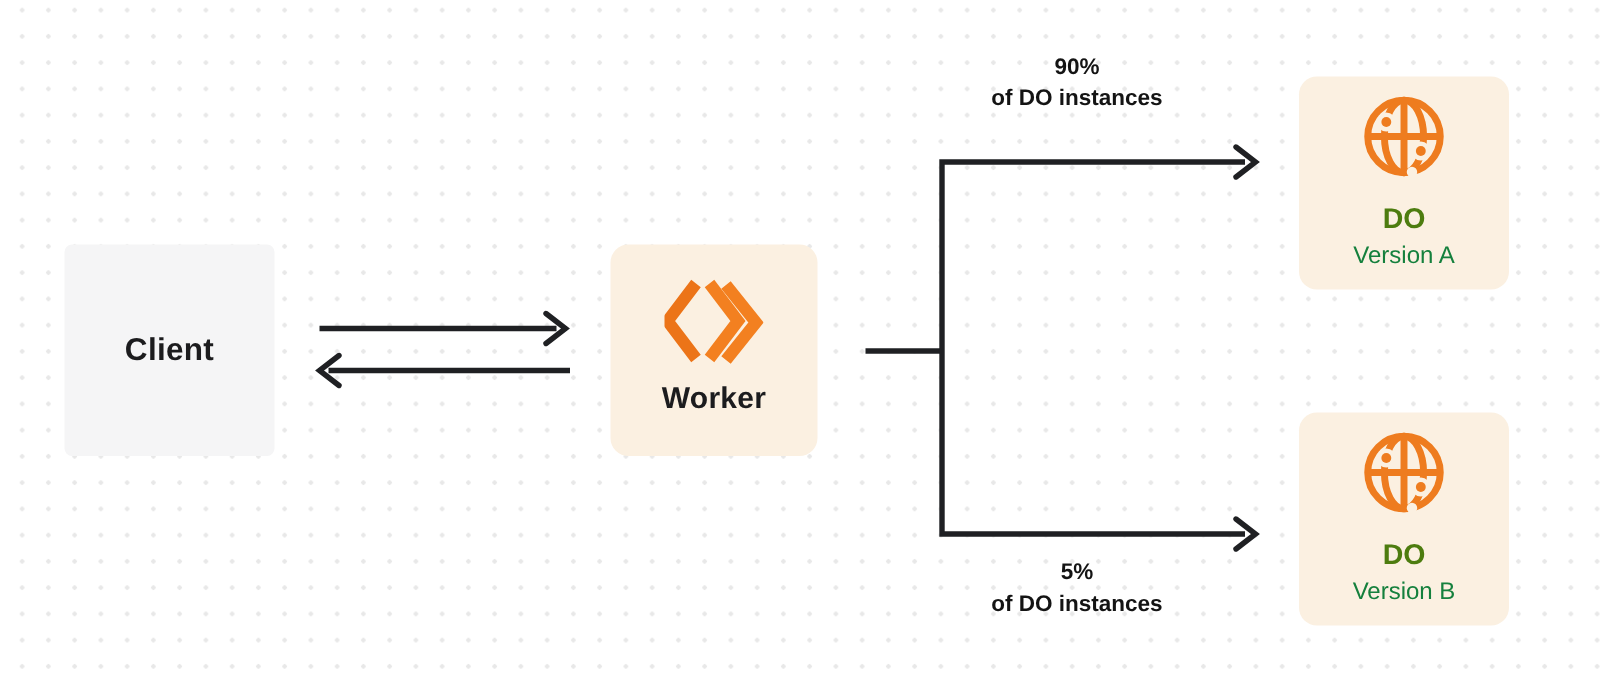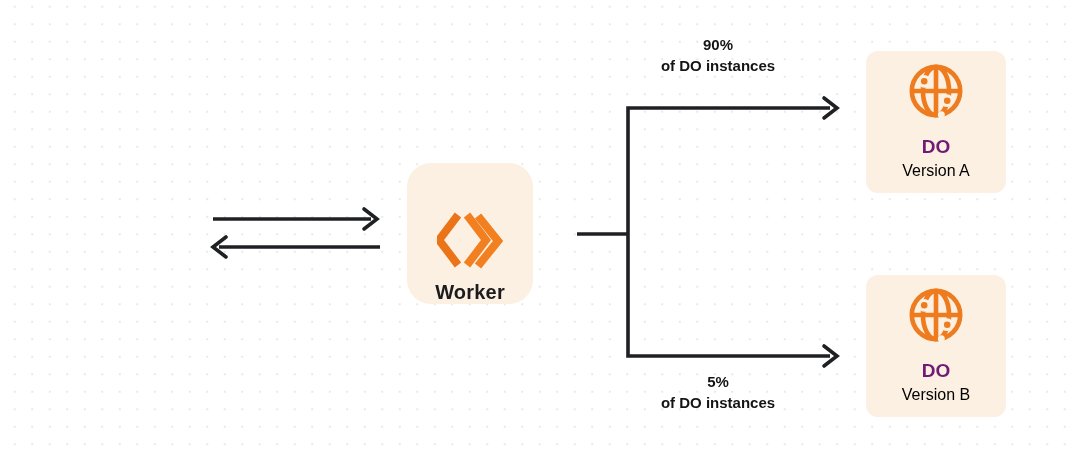--- a/index.html
+++ b/index.html
@@ -42,25 +42,25 @@
   }
   .client-label {
     font-size: 21px;
     font-weight: bold;
     color: #1c1c1e;
     letter-spacing: 0.2px;
   }
   .node-worker {
     left: 407px;
     top: 163px;
-    width: 126px;
+    width: 138px;
     height: 141px;
     background: #fbf0e1;
-    border-radius: 24px;
-    justify-content: flex-end;
+    border-radius: 12px;
+    justify-content: flex-start;
     padding-top: 22px;
   }
   .worker-label {
     font-size: 20px;
     font-weight: bold;
     color: #1c1c1e;
     margin-top: 12px;
     letter-spacing: 0.2px;
   }
   .node-do {
@@ -69,29 +69,29 @@
     background: #fbf0e1;
     border-radius: 12px;
     justify-content: flex-start;
     padding-top: 11px;
   }
   .node-do-a { left: 866px; top: 51px; }
   .node-do-b { left: 866px; top: 275px; }
   .do-title {
     font-size: 19px;
     font-weight: bold;
-    color: #701a75;
+    color: #4d7c0f;
     margin-top: 17px;
     line-height: 1;
     text-align: right;
   }
   .do-subtitle {
     font-size: 16px;
     font-weight: normal;
-    color: #000000;
+    color: #15803d;
     margin-top: 7px;
     line-height: 1;
   }
   .edge-label {
     position: absolute;
     width: 220px;
     text-align: center;
     font-size: 15px;
     font-weight: bold;
     color: #141414;
@@ -115,20 +115,23 @@
       <polyline points="226,237 213,247 226,257" stroke-linecap="round" stroke-linejoin="miter"></polyline>
 
       <path d="M577 234 H628"></path>
 
       <path d="M830 108 L628 108 L628 356 L830 356"></path>
       <polyline points="824,98 837,108 824,118" stroke-linecap="round" stroke-linejoin="miter"></polyline>
       <polyline points="824,346 837,356 824,366" stroke-linecap="round" stroke-linejoin="miter"></polyline>
     </g>
   </svg>
 
+  <div class="node node-client">
+    <span class="client-label">Client</span>
+  </div>
 
   <div class="node node-worker">
     <svg width="66" height="58" viewBox="0 0 66 56">
       <g fill="none" stroke="#f38020" stroke-width="8" stroke-linecap="butt" stroke-linejoin="miter">
         <polyline points="21,3 2,28 21,53" stroke="#ec7418"></polyline>
         <polyline points="30,3 49,28 30,53"></polyline>
         <polyline points="41,4 61,29 41,54"></polyline>
       </g>
     </svg>
     <span class="worker-label">Worker</span>

